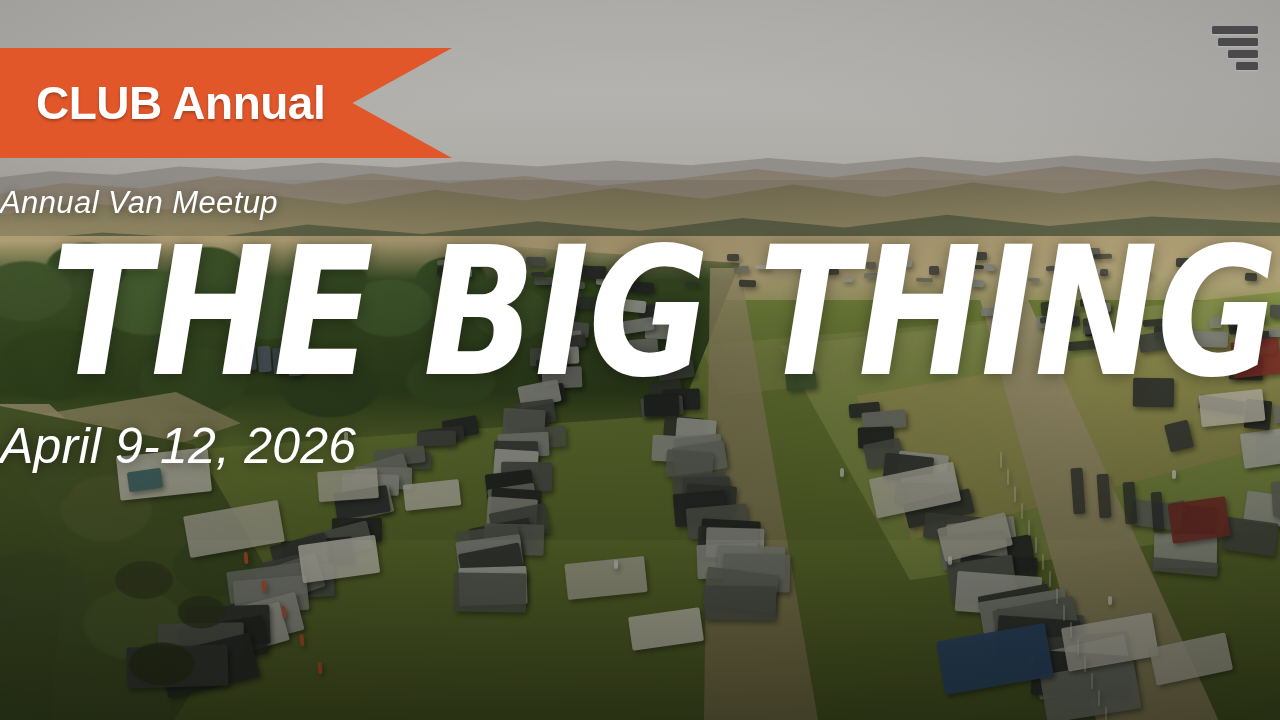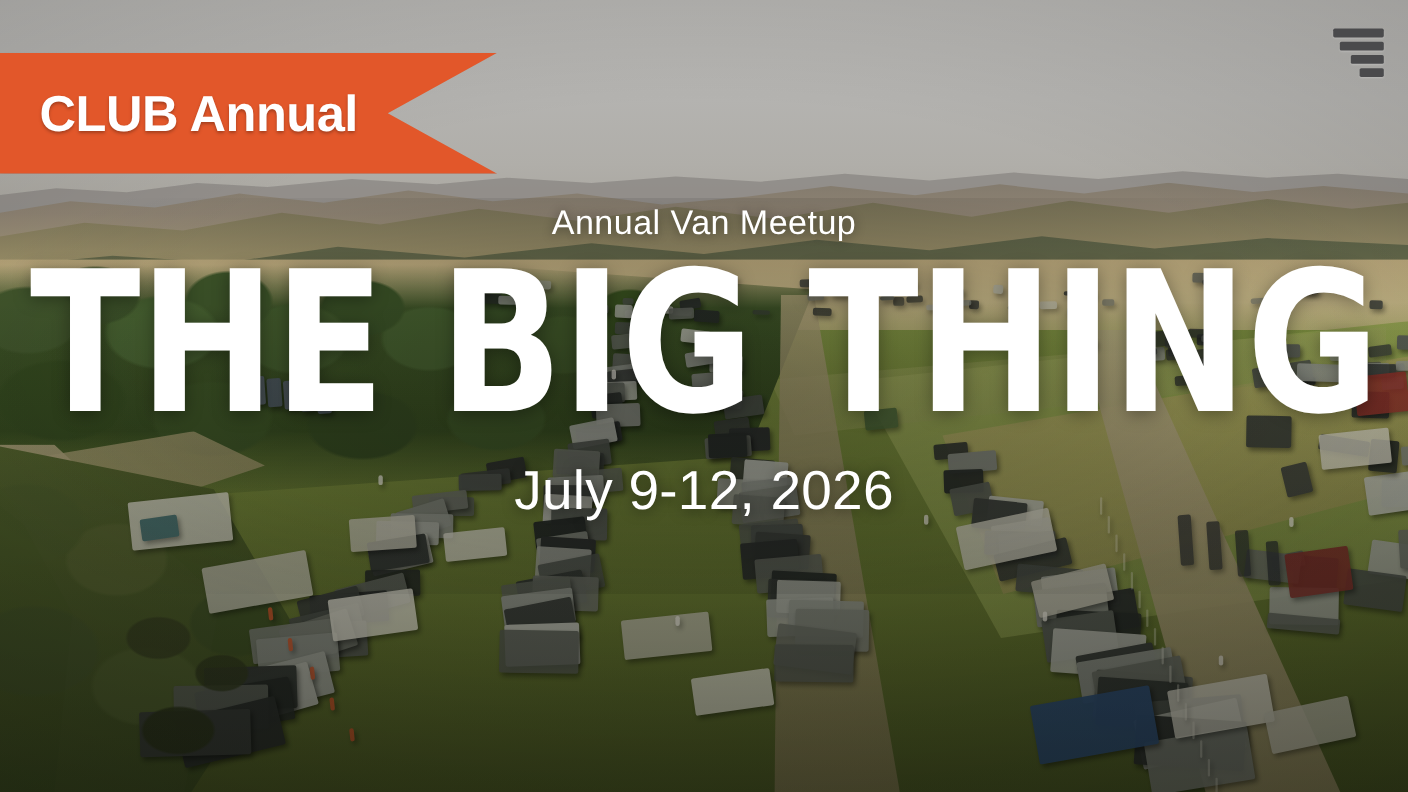--- a/index.html
+++ b/index.html
@@ -208,23 +208,24 @@
   }
   #logo .bar.b1 { width:46px; }
   #logo .bar.b2 { width:40px; }
   #logo .bar.b3 { width:30px; }
   #logo .bar.b4 { width:22px; }
 
   
   #hero {
     position:absolute; left:0; top:0; width:1280px; height:720px;
     display:flex; flex-direction:column;
-    align-items:center; justify-content:center;
+    justify-content:center;
     padding-bottom:62px;
     pointer-events:none;
+    font-style:italic;
   }
   #hero > * { pointer-events:auto; }
 
   #eyebrow {
     color:#ffffff;
     font-size:31px;
     font-weight:400;
     letter-spacing:.4px;
     line-height:1;
     margin-bottom:26px;
@@ -556,16 +557,16 @@
   <div id="logo">
     <div class="bar b1"></div>
     <div class="bar b2"></div>
     <div class="bar b3"></div>
     <div class="bar b4"></div>
   </div>
 
   <div id="hero">
     <div id="eyebrow">Annual Van Meetup</div>
     <div id="headline">THE BIG THING</div>
-    <div id="eventdate">July 9-12, 2026</div>
+    <div id="eventdate">April 9-12, 2026</div>
   </div>
 
 </div>
 
 </body></html>

